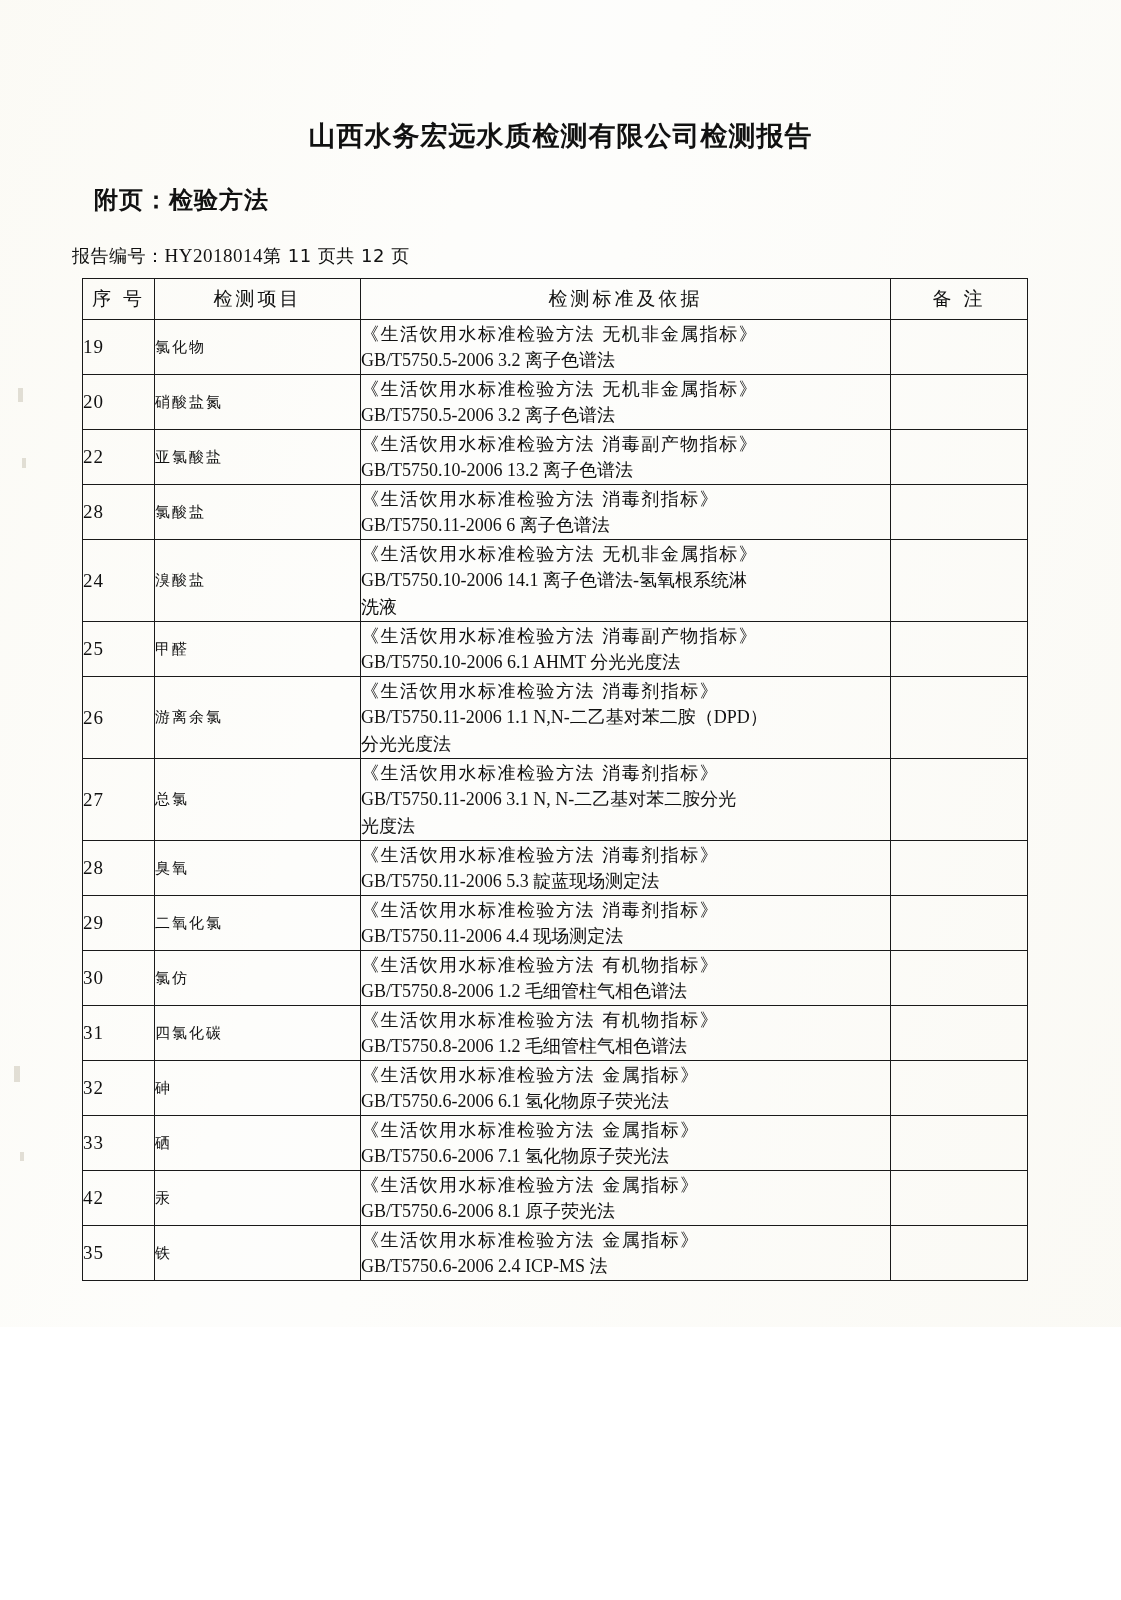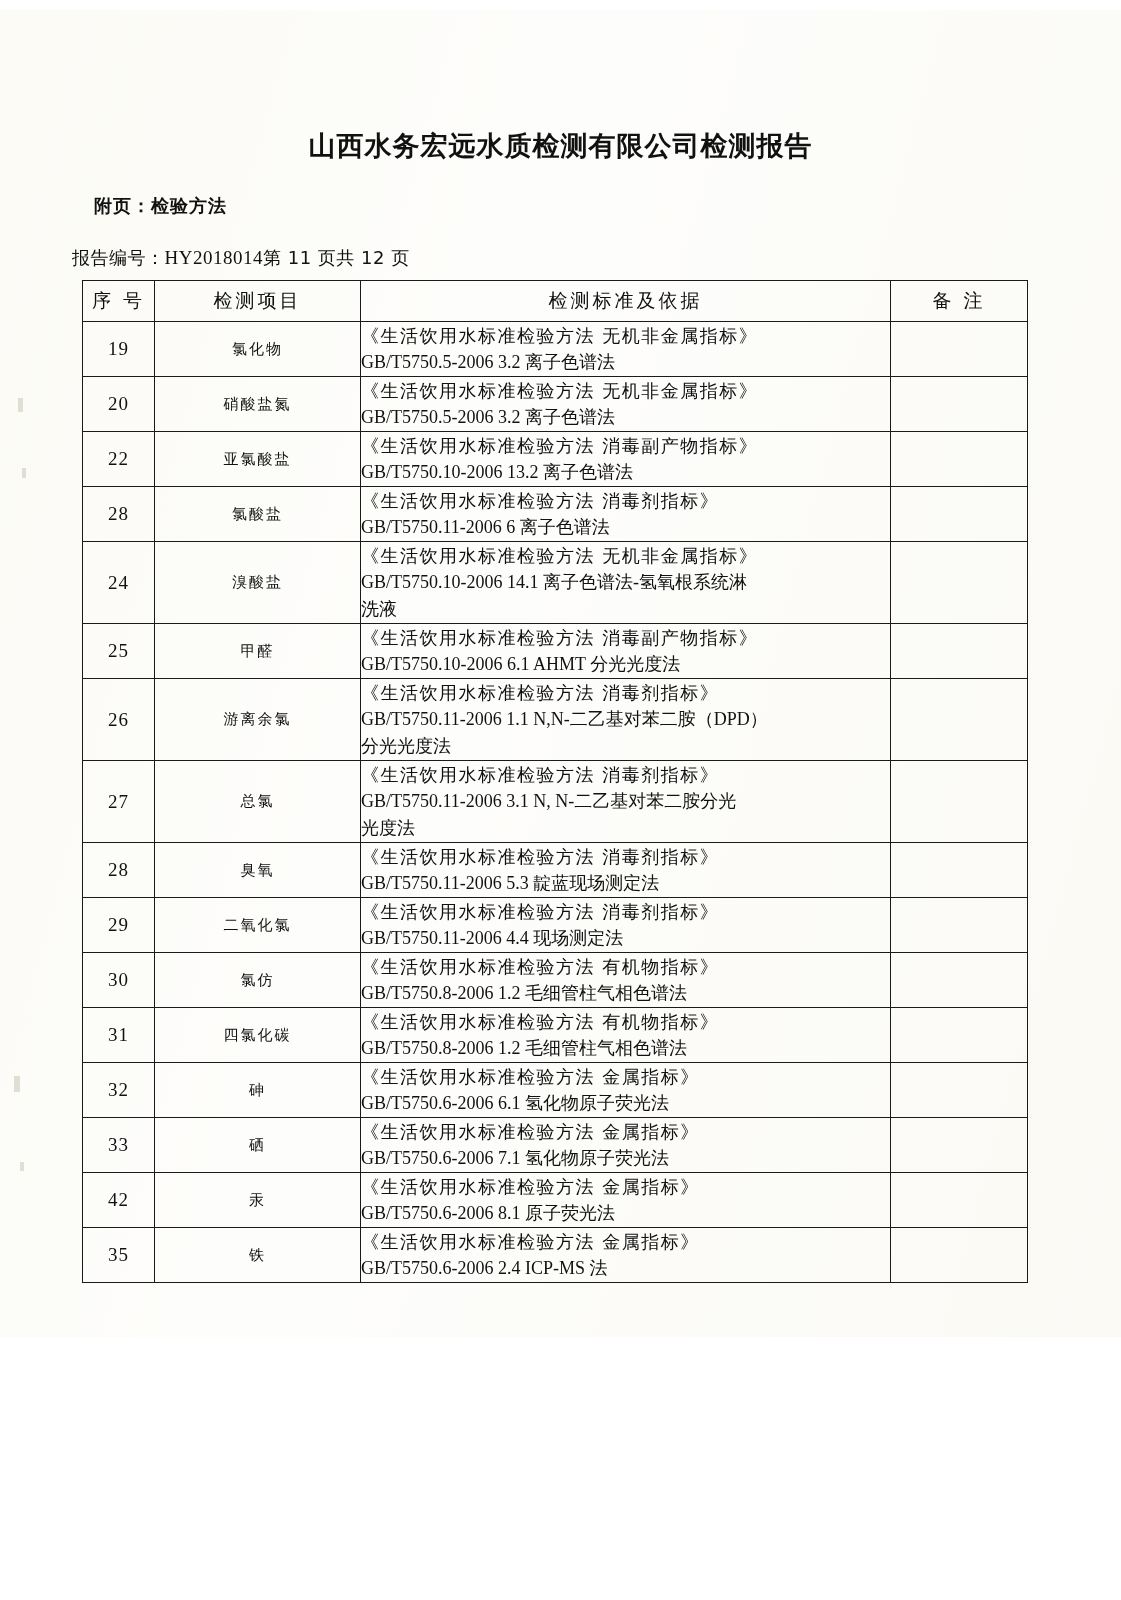--- a/index.html
+++ b/index.html
@@ -4,21 +4,21 @@
 <style>
   html, body {
     margin: 0;
     padding: 0;
     background: #ffffff;
   }
   .page {
     position: relative;
     width: 1121px;
     height: 1327px;
-    margin: 10px auto;
+    margin: 0 auto;
     background: #fdfdfb;
     font-family: "Liberation Serif", "DejaVu Serif", serif;
     color: #111;
     overflow: hidden;
   }
   
   .page::before {
     content: "";
     position: absolute;
     inset: 0;
@@ -34,21 +34,21 @@
     text-align: center;
     font-size: 27px;
     font-weight: bold;
     letter-spacing: 1px;
     margin-top: 118px;
     font-family: "DejaVu Sans", sans-serif;
   }
   .subtitle {
     margin-top: 30px;
     margin-left: 72px;
-    font-size: 18px;
+    font-size: 24px;
     font-weight: bold;
     letter-spacing: 1px;
     font-family: "DejaVu Sans", sans-serif;
     padding-left: 22px;
   }
   .meta-row {
     margin-top: 28px;
     margin-left: 72px;
     margin-right: 100px;
     display: flex;
@@ -88,21 +88,20 @@
 
   thead th {
     height: 40px;
     font-weight: normal;
     font-size: 19px;
     font-family: "DejaVu Sans", sans-serif;
     letter-spacing: 3px;
     text-align: center;
   }
   td.no, td.item {
-    text-align: center;
     font-size: 19px;
   }
   td.no {
     font-family: "Liberation Serif", serif;
     letter-spacing: 1px;
   }
   td.item {
     font-family: Liberation Sans, sans-serif;
     letter-spacing: 2px;
     font-size: 15px;

